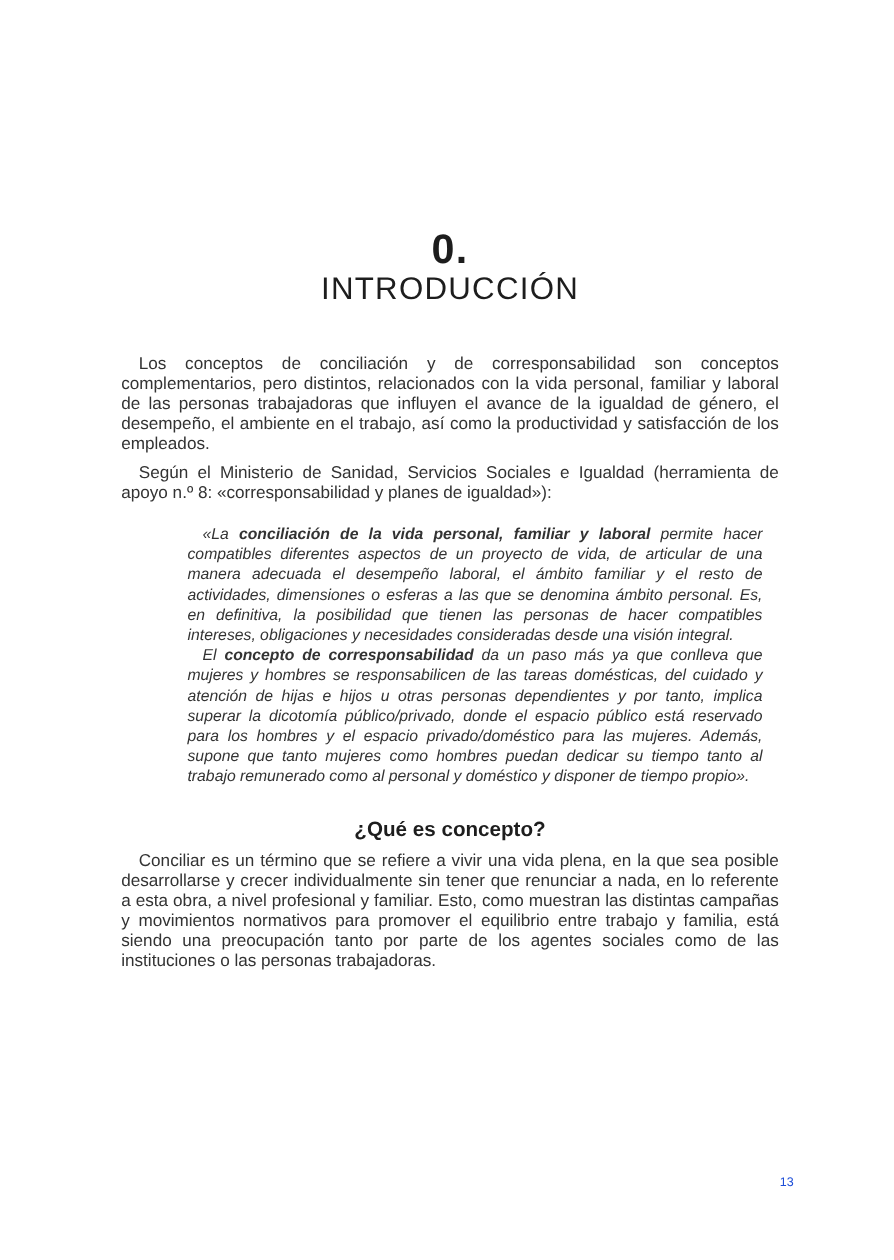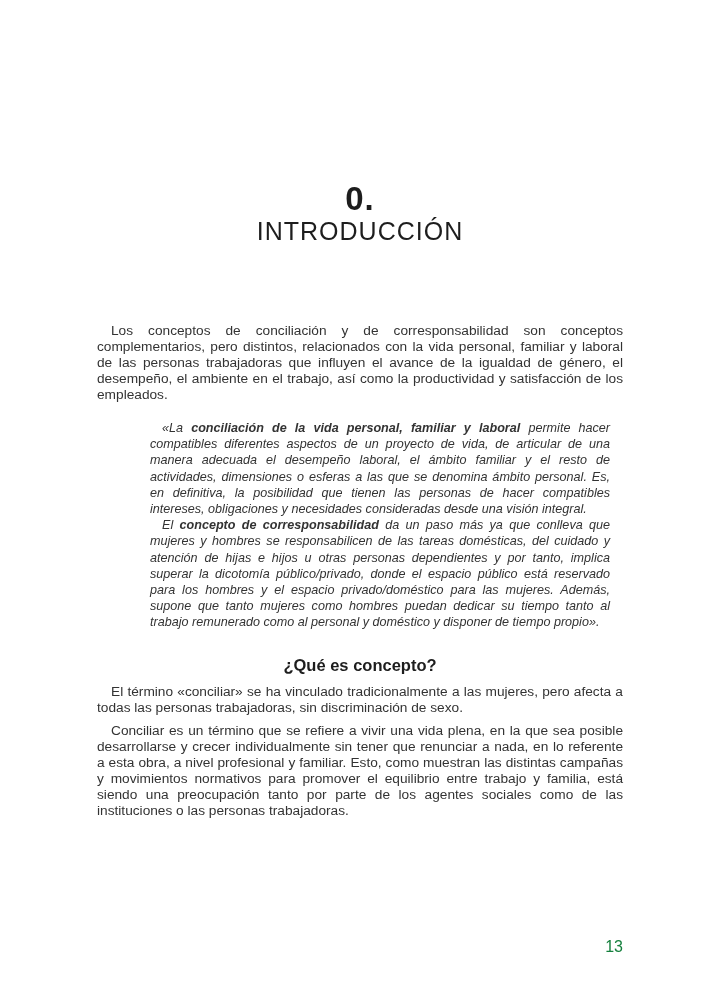--- a/index.html
+++ b/index.html
@@ -32,21 +32,21 @@
   }
   .chapter-title {
     font-size: 25px;
     font-weight: normal;
     line-height: 28px;
     margin-top: 2px;
     color: #1d1d1d;
     letter-spacing: 1px;
   }
   .body-text {
-    margin: 78px 92px 0 97px;
+    margin: 38px 92px 0 97px;
   }
   .para {
     font-size: 13.7px;
     line-height: 16px;
     text-align: justify;
     text-indent: 14px;
     margin: 7px 0 0 0;
     color: #333333;
   }
   .para.first {
@@ -75,49 +75,49 @@
     margin: 25px 0 0 0;
     line-height: 19px;
     color: #1d1d1d;
   }
   .para.after-heading {
     margin-top: 9px;
   }
   .page-number {
     position: absolute;
     top: 940px;
-    right: 92px;
-    font-size: 16px;
+    right: 80px;
+    font-size: 10px;
     line-height: 14px;
-    color: #15803d;
+    color: #1d4ed8;
   }
 </style>
 </head>
 <body>
 
 <div class="page">
 
   <header class="chapter-header">
     <div class="chapter-number">0.</div>
     <div class="chapter-title">INTRODUCCIÓN</div>
   </header>
 
   <main class="body-text">
 
     <p class="para first">Los conceptos de conciliación y de corresponsabilidad son conceptos complementarios, pero distintos, relacionados con la vida personal, familiar y laboral de las personas trabajadoras que influyen el avance de la igualdad de género, el desempeño, el ambiente en el trabajo, así como la productividad y satisfacción de los empleados.</p>
 
+    <p class="para">Según el Ministerio de Sanidad, Servicios Sociales e Igualdad (herramienta de apoyo n.º 8: «corresponsabilidad y planes de igualdad»):</p>
 
     <blockquote class="ministry-quote">
       <p class="qpara"><span>«La </span><strong>conciliación de la vida personal, familiar y laboral</strong><span> permite hacer compatibles diferentes aspectos de un proyecto de vida, de articular de una manera adecuada el desempeño laboral, el ámbito familiar y el resto de actividades, dimensiones o esferas a las que se denomina ámbito personal. Es, en definitiva, la posibilidad que tienen las personas de hacer compatibles intereses, obligaciones y necesidades consideradas desde una visión integral.</span></p>
       <p class="qpara"><span>El </span><strong>concepto de corresponsabilidad</strong><span> da un paso más ya que conlleva que mujeres y hombres se responsabilicen de las tareas domésticas, del cuidado y atención de hijas e hijos u otras personas dependientes y por tanto, implica superar la dicotomía público/privado, donde el espacio público está reservado para los hombres y el espacio privado/doméstico para las mujeres. Además, supone que tanto mujeres como hombres puedan dedicar su tiempo tanto al trabajo remunerado como al personal y doméstico y disponer de tiempo propio».</span></p>
     </blockquote>
 
     <h2 class="section-heading">¿Qué es concepto?</h2>
 
-    <p class="para after-heading">El término «conciliar» se ha vinculado tradicionalmente a las mujeres, pero afecta a todas las personas trabajadoras, sin discriminación de sexo.</p>
 
     <p class="para">Conciliar es un término que se refiere a vivir una vida plena, en la que sea posible desarrollarse y crecer individualmente sin tener que renunciar a nada, en lo referente a esta obra, a nivel profesional y familiar. Esto, como muestran las distintas campañas y movimientos normativos para promover el equilibrio entre trabajo y familia, está siendo una preocupación tanto por parte de los agentes sociales como de las instituciones o las personas trabajadoras.</p>
 
   </main>
 
   <footer>
     <span class="page-number">13</span>
   </footer>
 
 </div>

